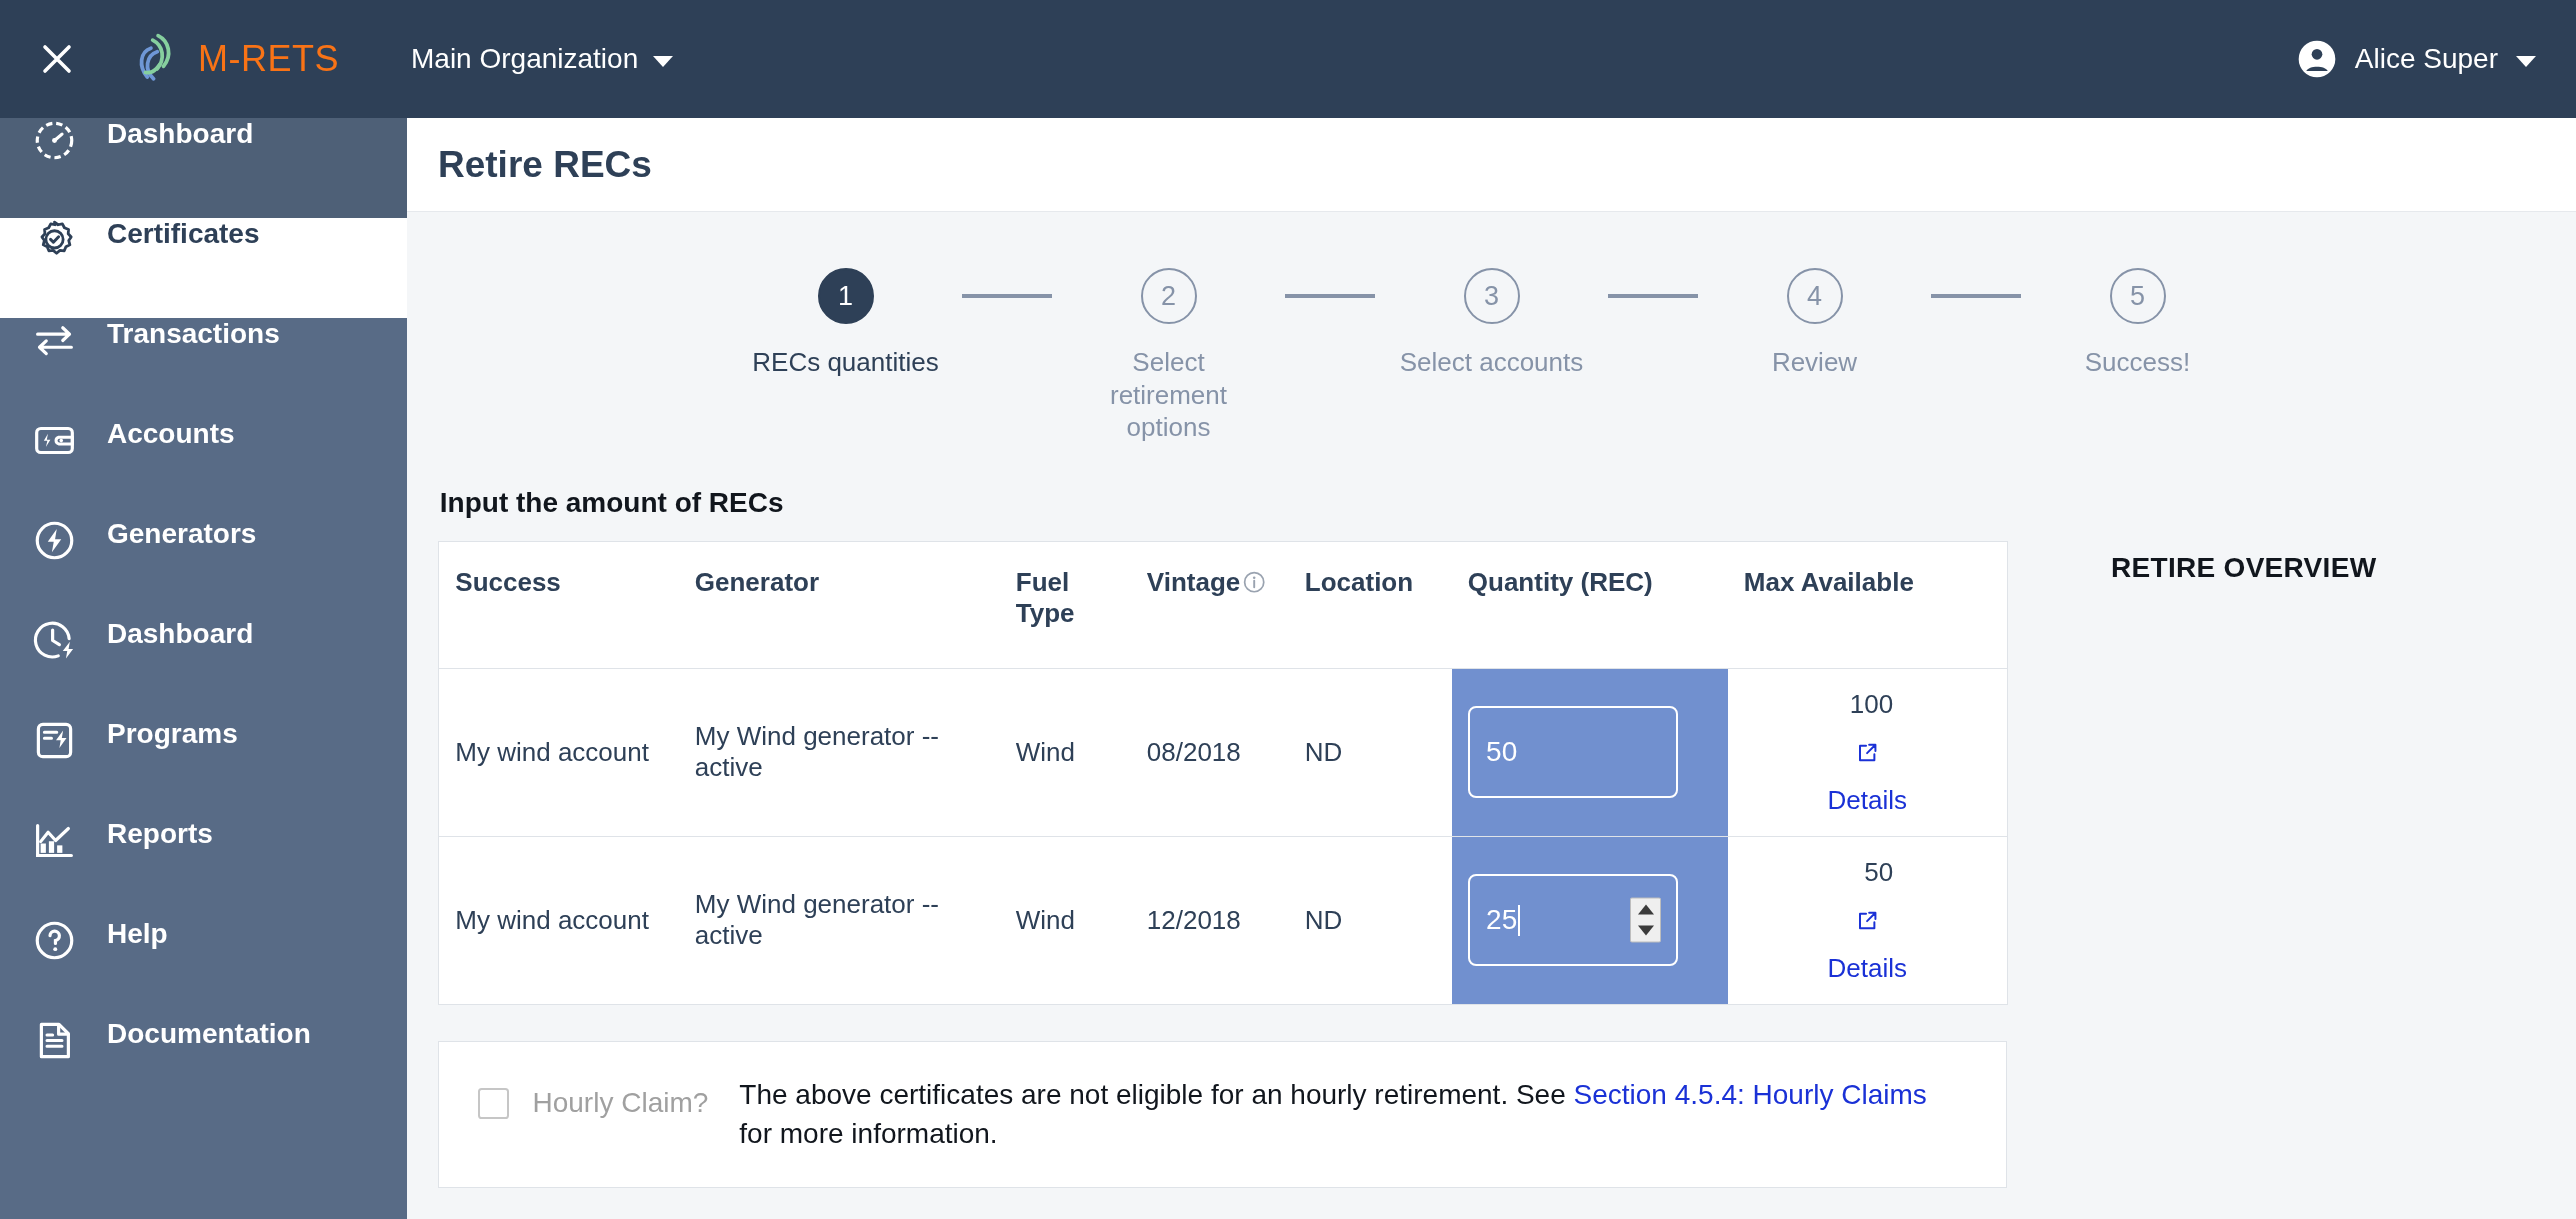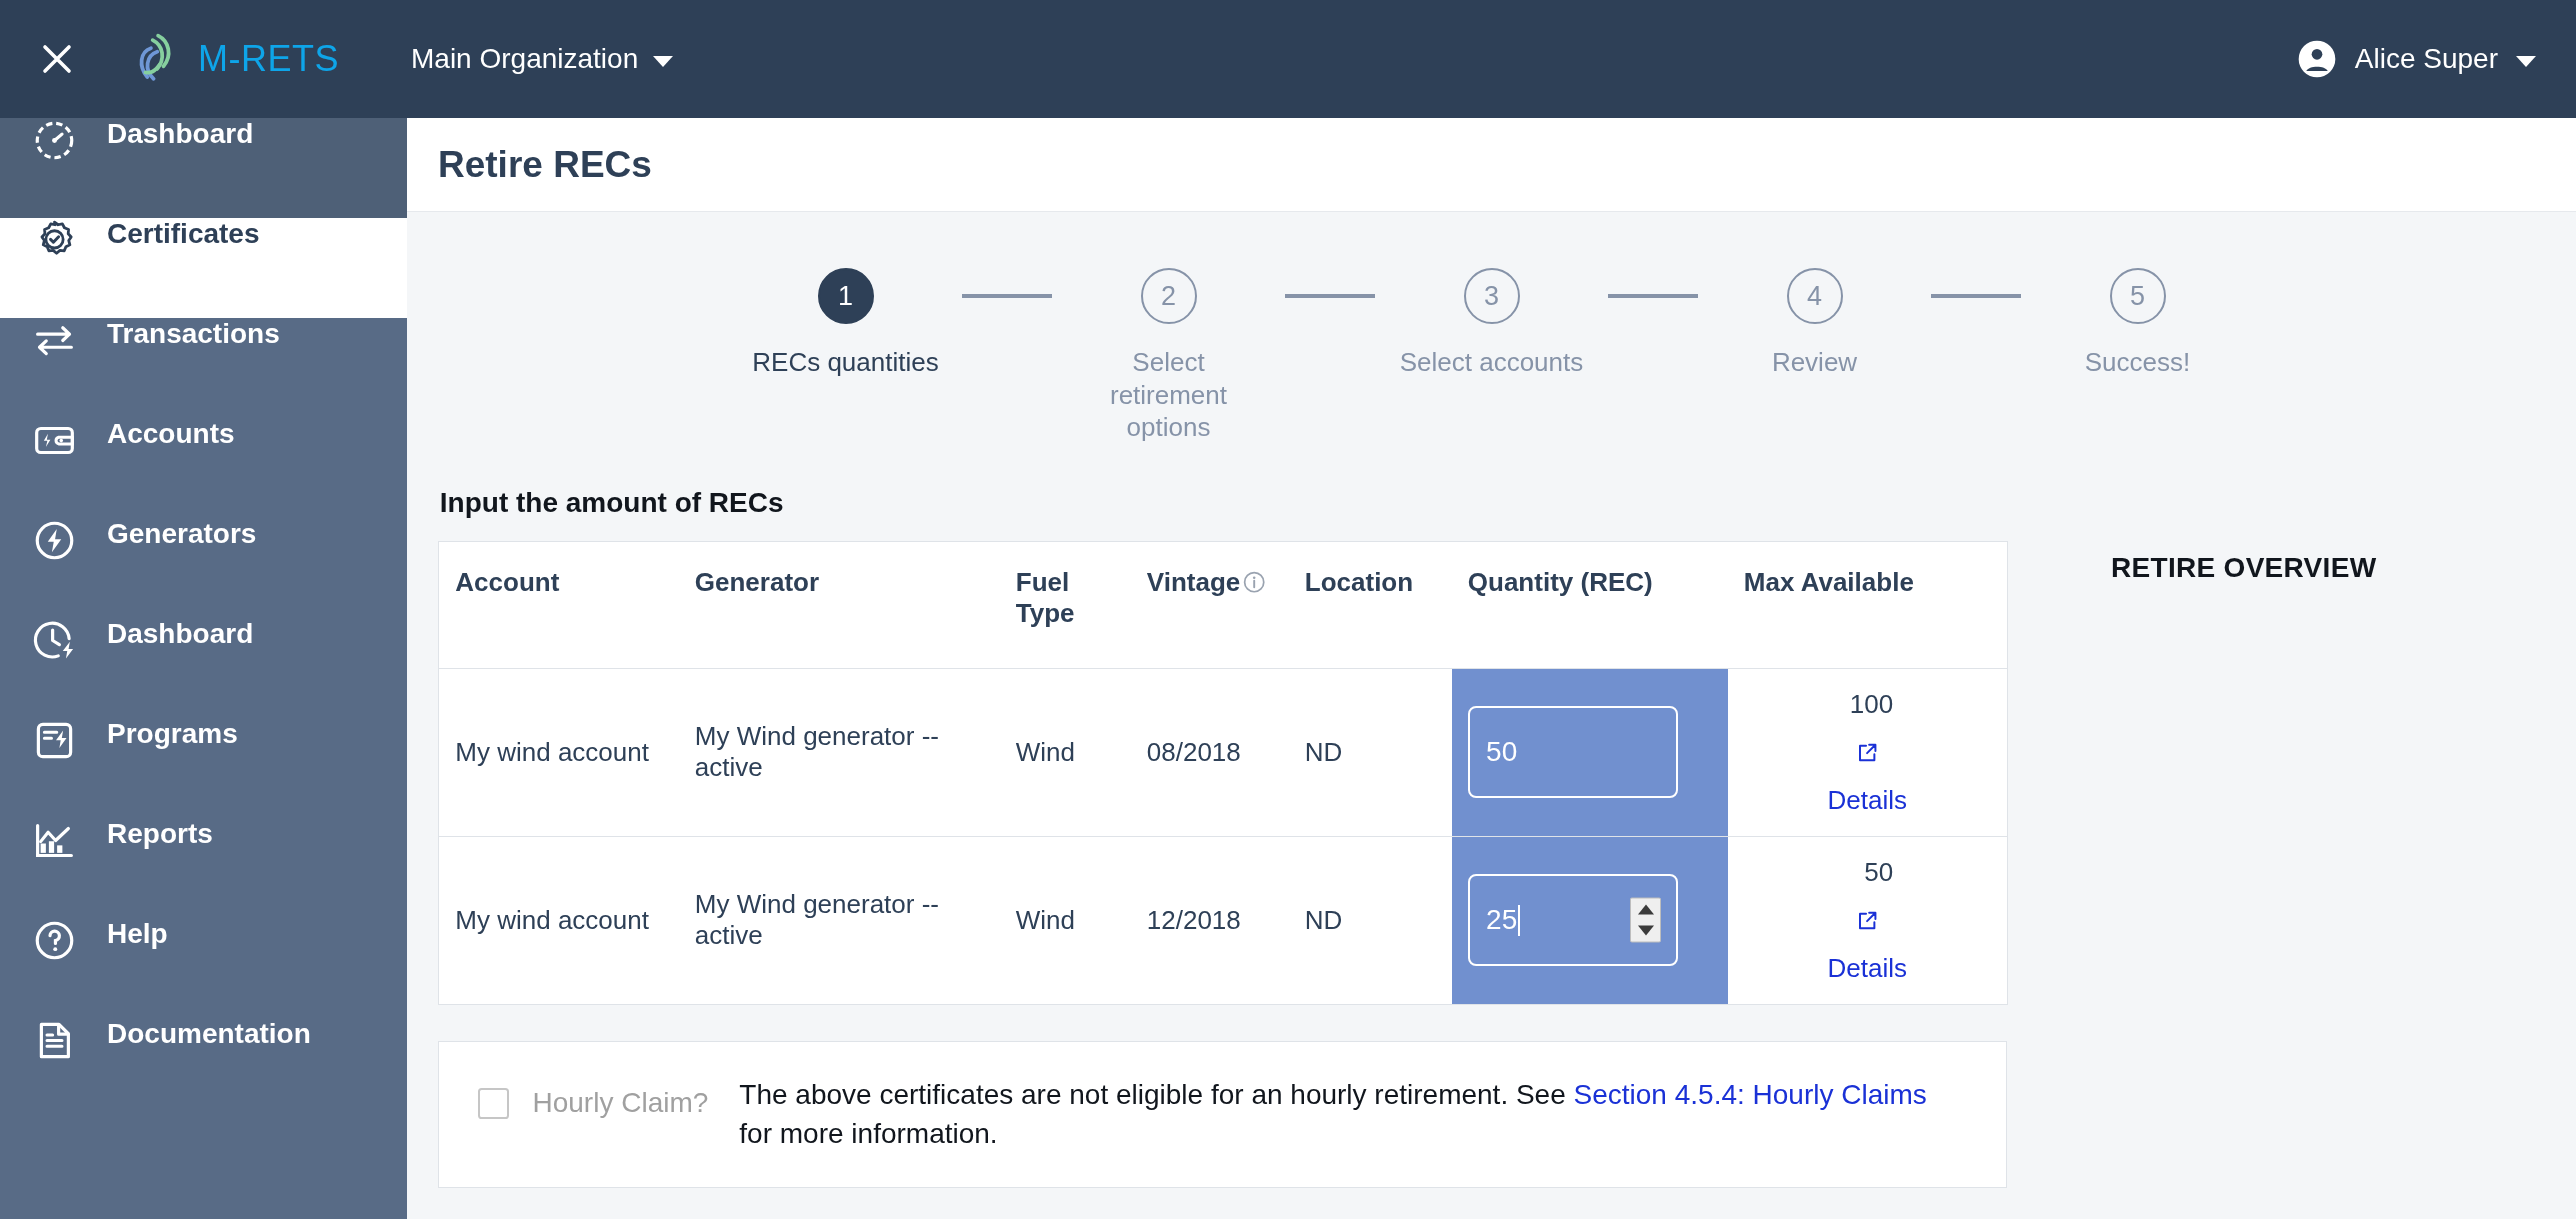--- a/index.html
+++ b/index.html
@@ -16,21 +16,21 @@
     height: 118px; background: #2e4057; flex: 0 0 118px;
     display: flex; align-items: center; padding: 0 40px 0 31px;
     color: #ffffff; position: relative; z-index: 5;
   }
   .close-btn {
     width: 51px; height: 51px; display: flex; align-items: center; justify-content: center;
     margin-right: 47px; cursor: pointer;
   }
   .brand { display: flex; align-items: center; gap: 18px; margin-right: 72px; }
   .brand-logo { width: 51px; height: 54px; }
-  .brand-name { font-size: 36px; font-weight: 400; letter-spacing: 0.5px; color:#0ea5e9; }
+  .brand-name { font-size: 36px; font-weight: 400; letter-spacing: 0.5px; color:#f97316; }
   .org-switch {
     display: flex; align-items: center; gap: 14.5px; font-size: 28px; color: #ffffff; cursor: pointer;
   }
   .caret-down {
     width: 0; height: 0; border-left: 10px solid transparent; border-right: 10px solid transparent;
     border-top: 11.8px solid #ffffff; margin-top: 4.5px;
   }
   .topbar-spacer { flex: 1 1 auto; }
   .user-menu { display: flex; align-items: center; gap: 18px; font-size: 28px; cursor: pointer; }
   .user-avatar { width: 40px; height: 40px; }
@@ -383,21 +383,21 @@
                 <col class="col-account">
                   <col class="col-generator">
                   <col class="col-fuel">
                 <col class="col-vintage">
                   <col class="col-location">
                   <col class="col-quantity">
                   <col class="col-max">
               </colgroup>
               <thead>
                 <tr>
-                  <th>Account</th>
+                  <th>Success</th>
                   <th>Generator</th>
                   <th>Fuel Type</th>
                   <th>
                     <span class="vintage-head">
                       <span>Vintage</span>
                       <span class="info-icon">
                         <svg viewBox="0 0 24 24" width="24.4" height="24.4" aria-hidden="true">
                           <circle cx="12" cy="12" r="9.4" fill="none" stroke="#9aa3b0" stroke-width="1.7"></circle>
                           <circle cx="12" cy="7.6" r="1.25" fill="#9aa3b0"></circle>
                           <path d="M12 10.6 V17" stroke="#9aa3b0" stroke-width="1.9" stroke-linecap="round"></path>

